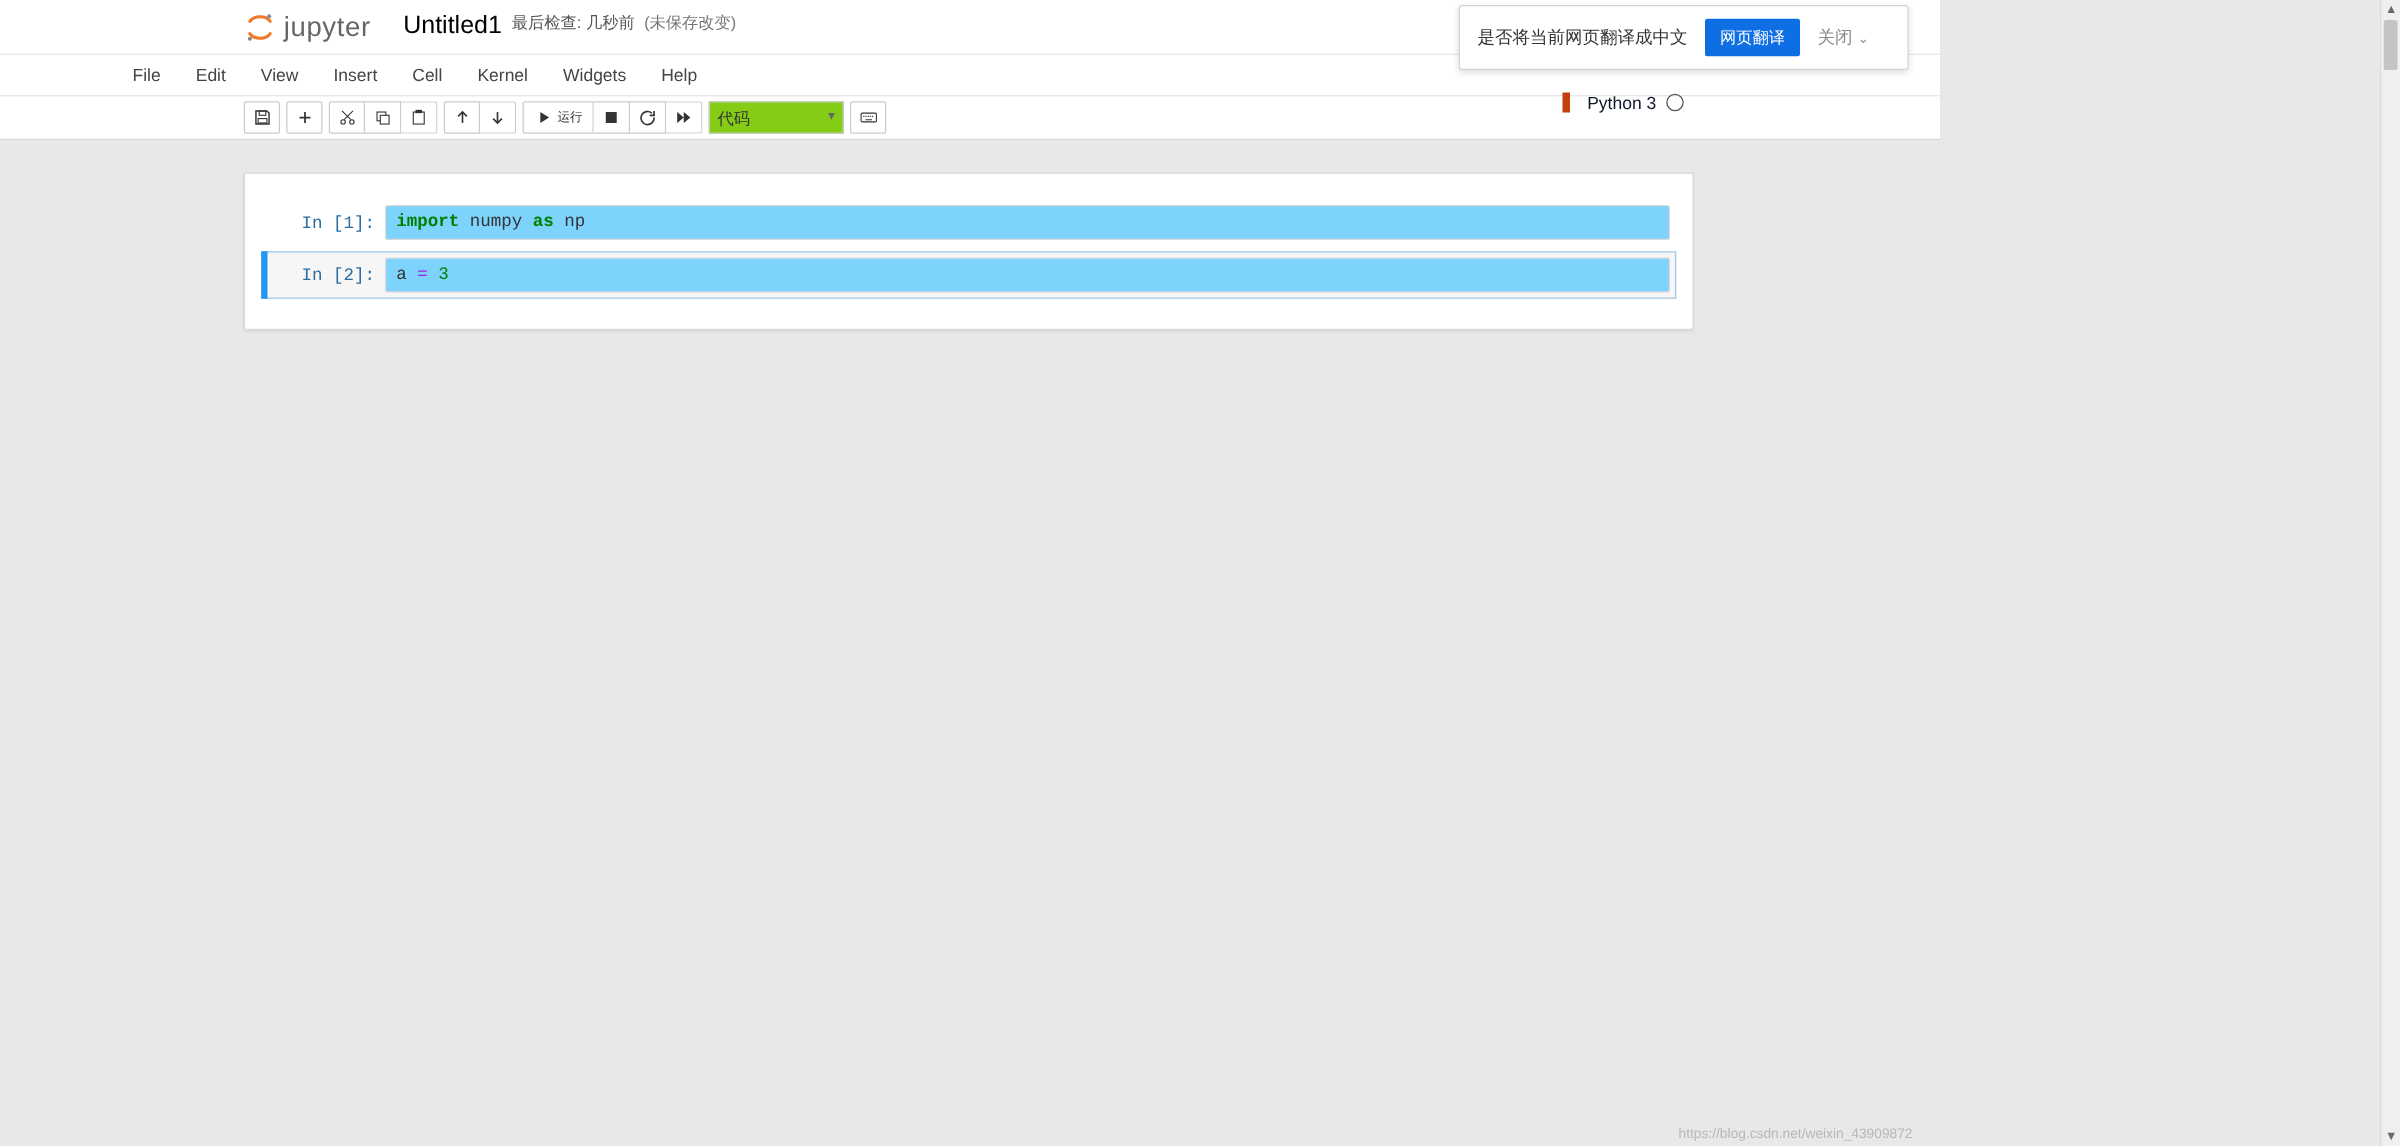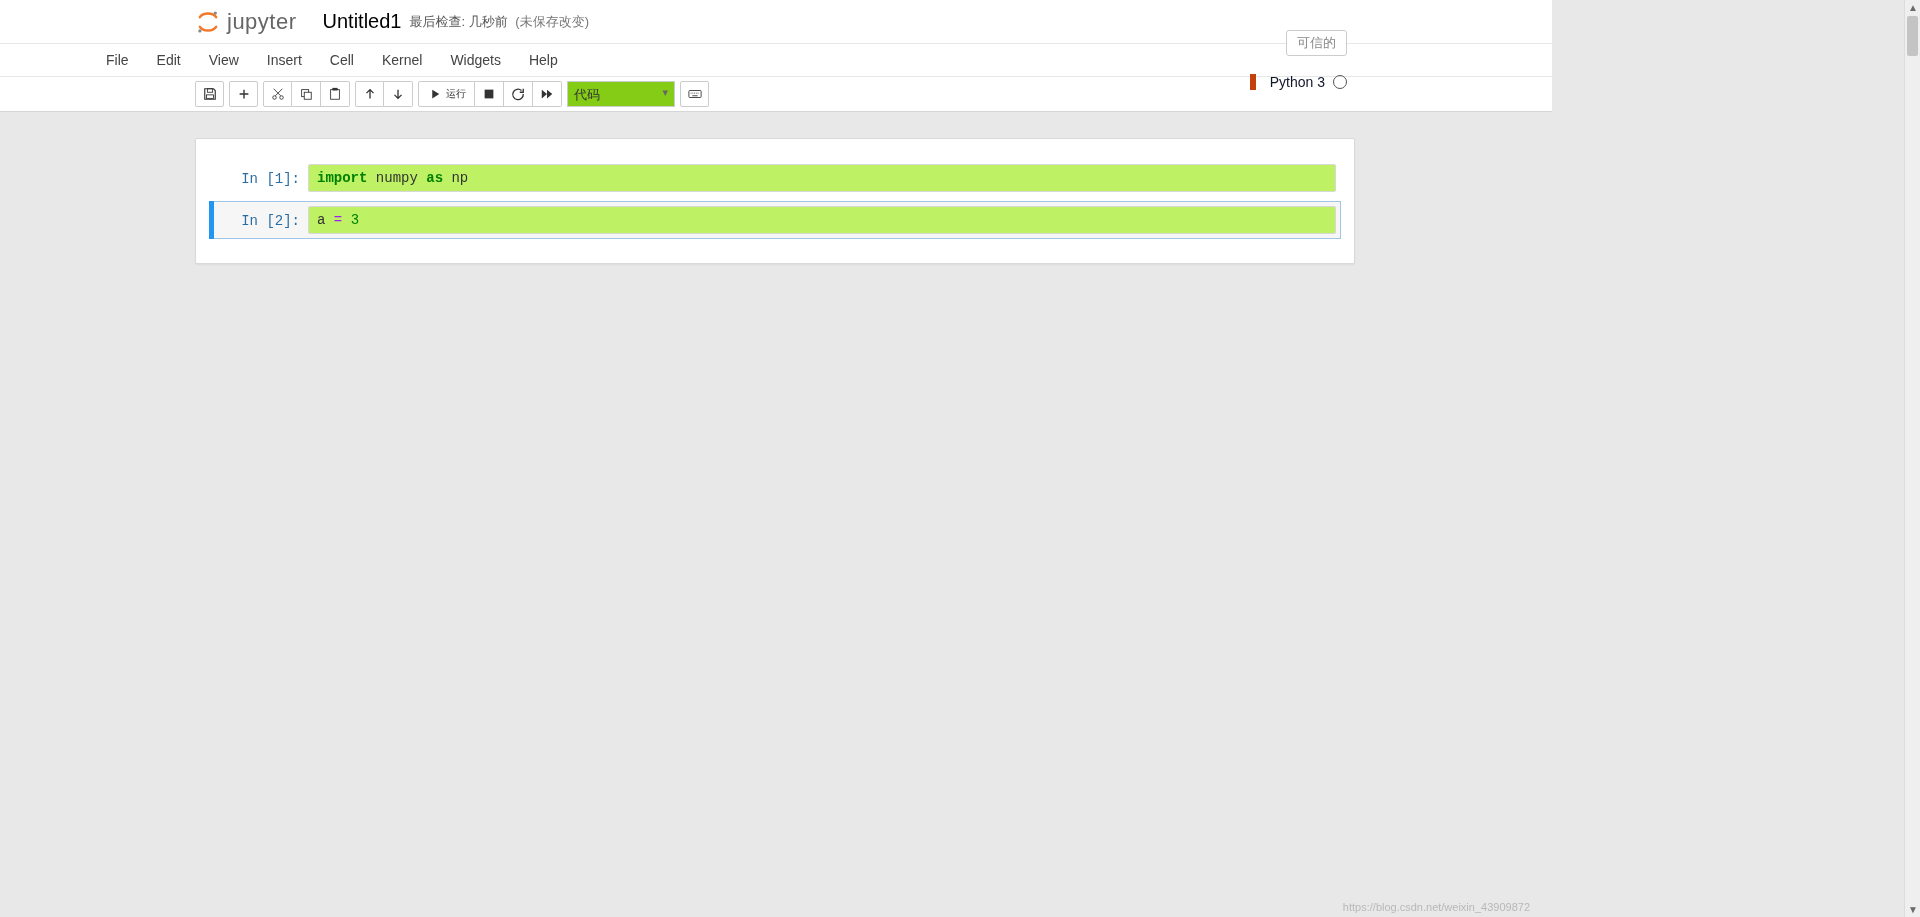--- a/index.html
+++ b/index.html
@@ -24,21 +24,21 @@
     background: #fff;
     border-bottom: 1px solid #e7e7e7;
     padding: 6px 0 6px 0;
     display: flex;
     align-items: center;
     height: 44px;
   }
   .header-inner {
     margin-left: 195px;
     display: flex;
-    align-items: center;
+    align-items: flex-start;
   }
   .logo { display: flex; align-items: center; margin-right: 20px; }
   .logo svg { width: 26px; height: 26px; }
   .logo-text {
     font-size: 22px;
     color: #666;
     margin-left: 6px;
     letter-spacing: 0.5px;
     font-weight: 400;
   }
@@ -184,21 +184,21 @@
     width: 98px;
     min-width: 98px;
     text-align: right;
     padding: 6px 8px 4px 0;
     font-family: "Courier New", monospace;
     font-size: 14px;
     color: #2a6da3;
   }
   .input-area {
     flex: 1;
-    background: #bef264;
+    background: #7dd3fc;
     border: 1px solid #d8d8d8;
     border-radius: 2px;
     padding: 5px 8px;
     font-family: "Courier New", monospace;
     font-size: 14px;
     min-height: 22px;
     white-space: pre;
   }
   .tok-kw { color: #008000; font-weight: bold; }
   .tok-op { color: #a020f0; }
@@ -404,20 +404,28 @@
           <div class="prompt">In  [1]:</div>
           <div class="input-area"><span class="tok-kw">import</span> numpy <span class="tok-kw">as</span> np</div>
         </div>
         <div class="cell selected">
           <div class="prompt">In  [2]:</div>
           <div class="input-area">a <span class="tok-op">=</span> <span class="tok-num">3</span></div>
         </div>
       </div>
   </div>
 
+  <div class="translate-pop">
+    <span>是否将当前网页翻译成中文</span>
+    <button class="translate-btn">网页翻译</button>
+    <span class="translate-close">
+      <span>关闭</span>
+      <span style="font-size:11px;">⌄</span>
+    </span>
+  </div>
 
   <span class="watermark">https://blog.csdn.net/weixin_43909872</span>
 </div>
 
 <div class="fake-scroll">
   <span class="fake-scroll-arrow" style="top:2px;">▲</span>
   <div class="fake-scroll-thumb" style="top:16px;"></div>
   <span class="fake-scroll-arrow" style="bottom:2px;">▼</span>
 </div>
 

